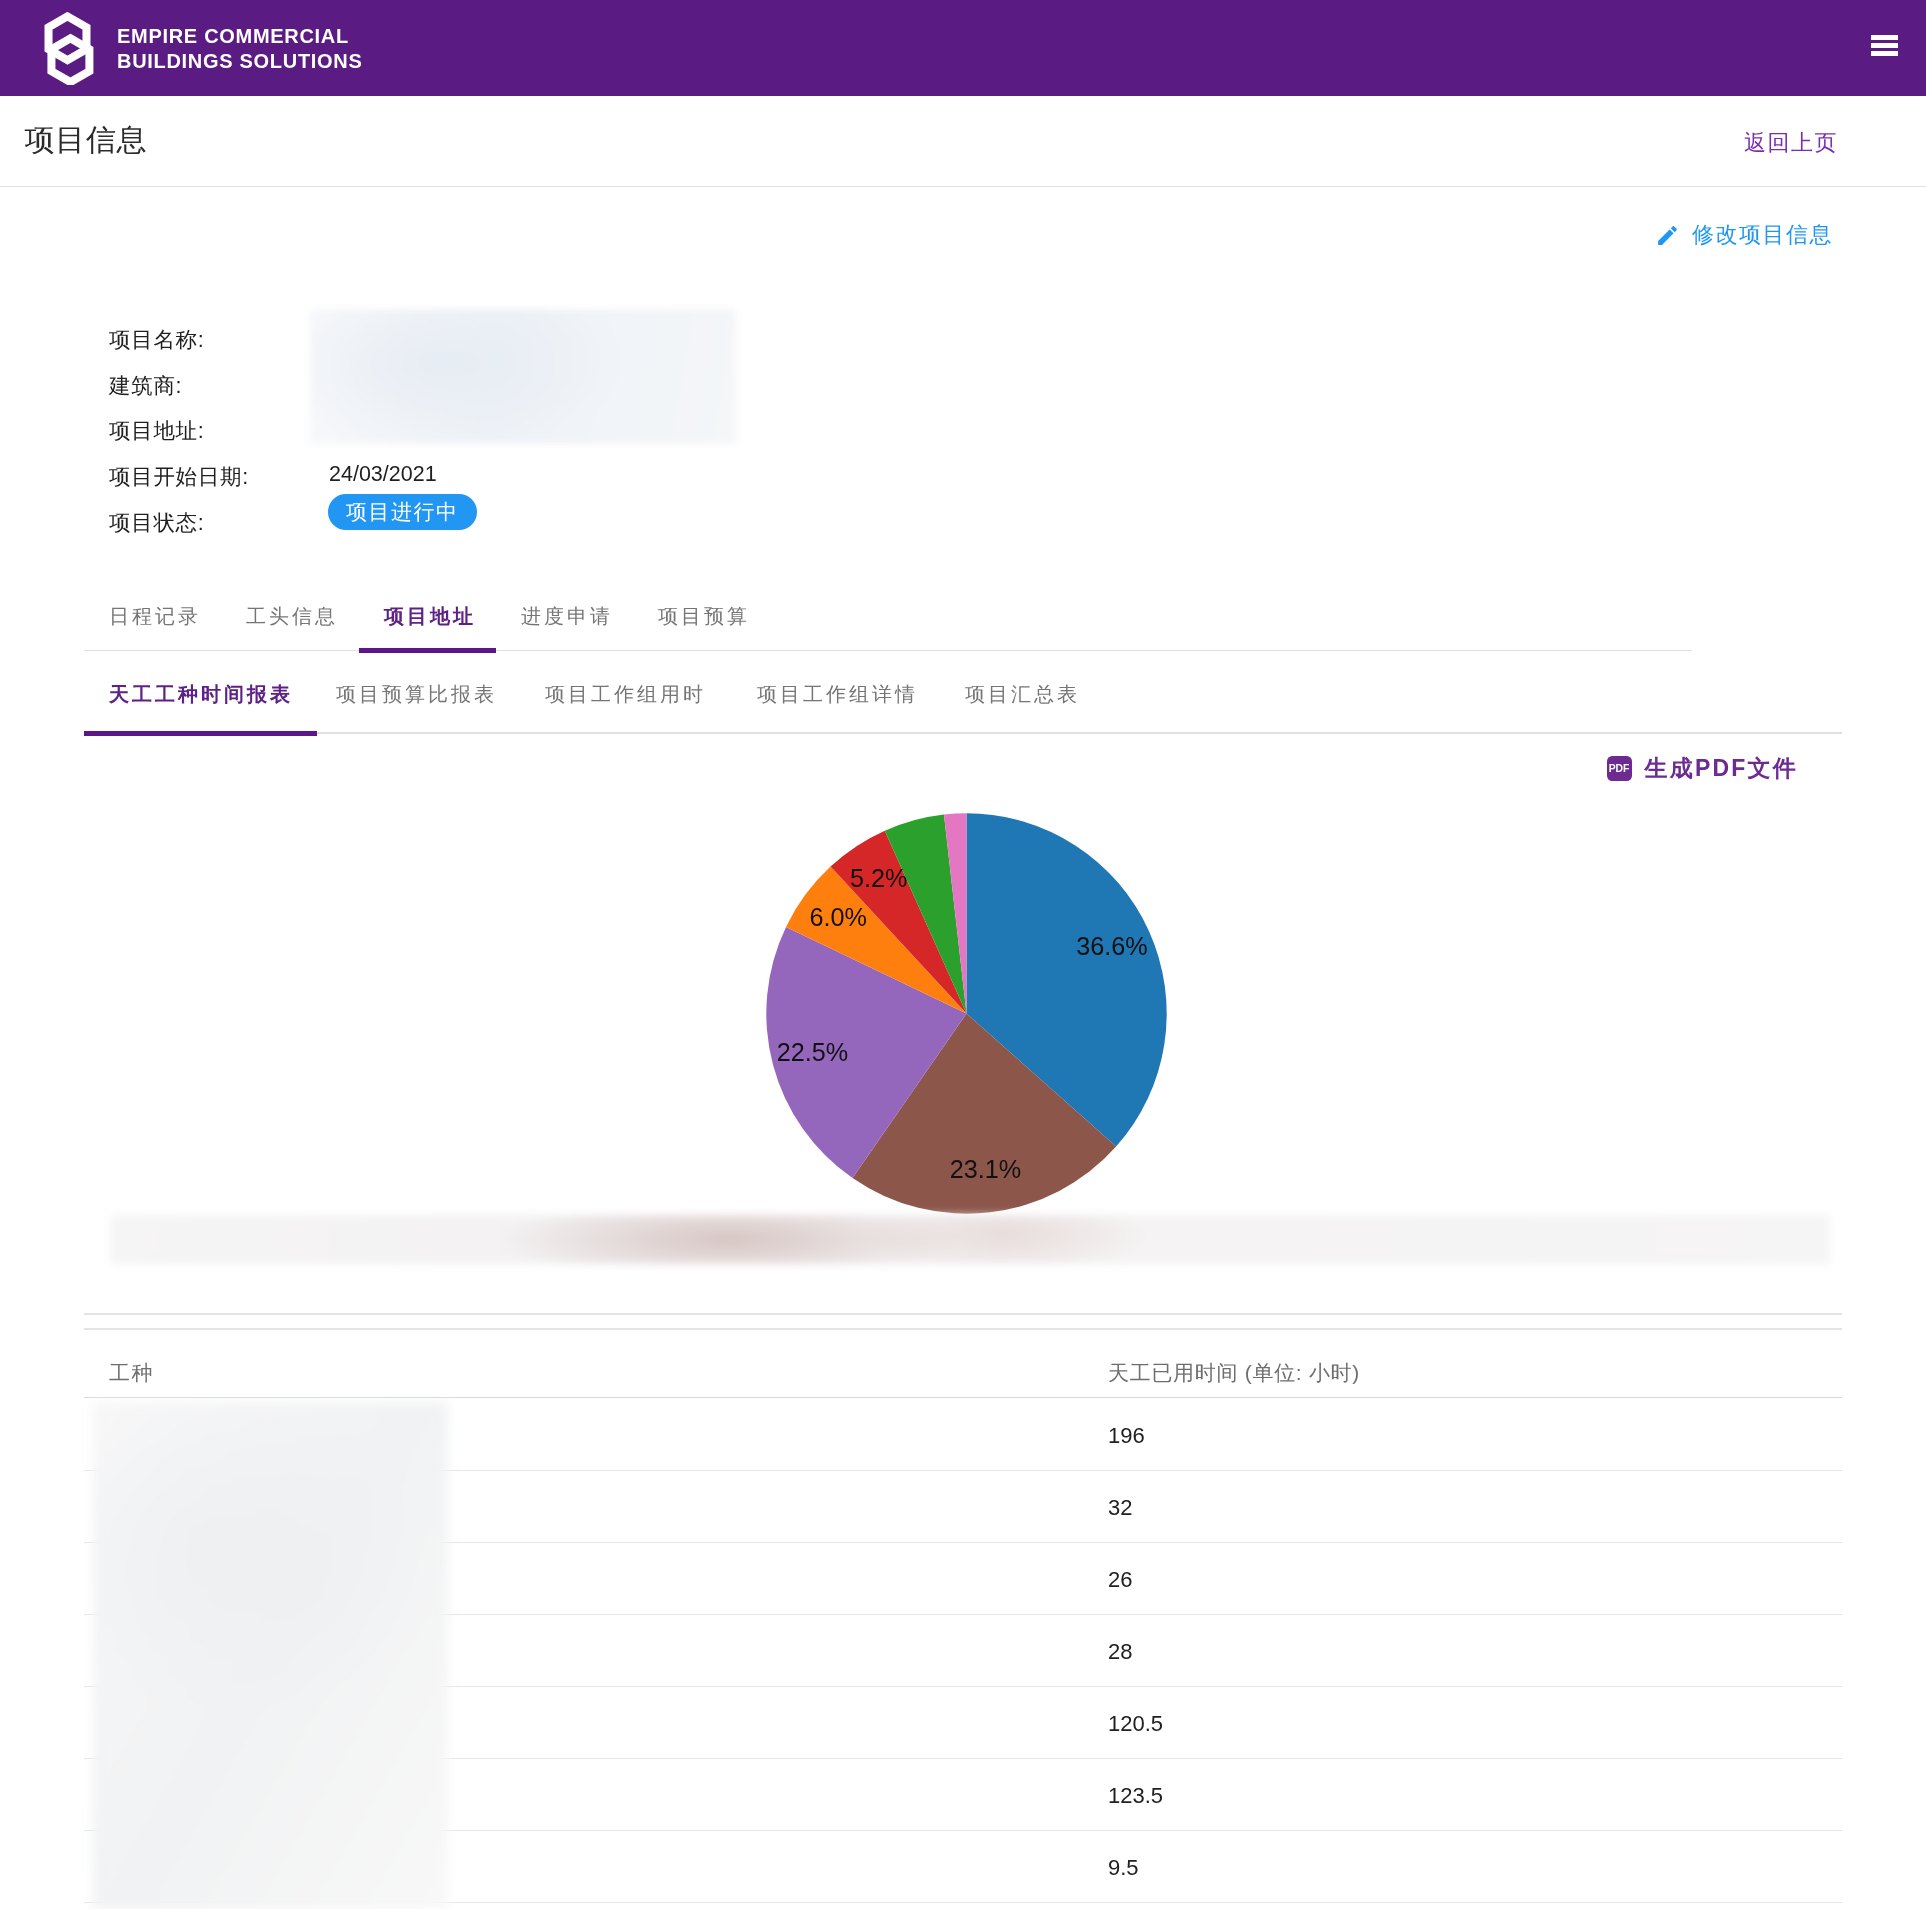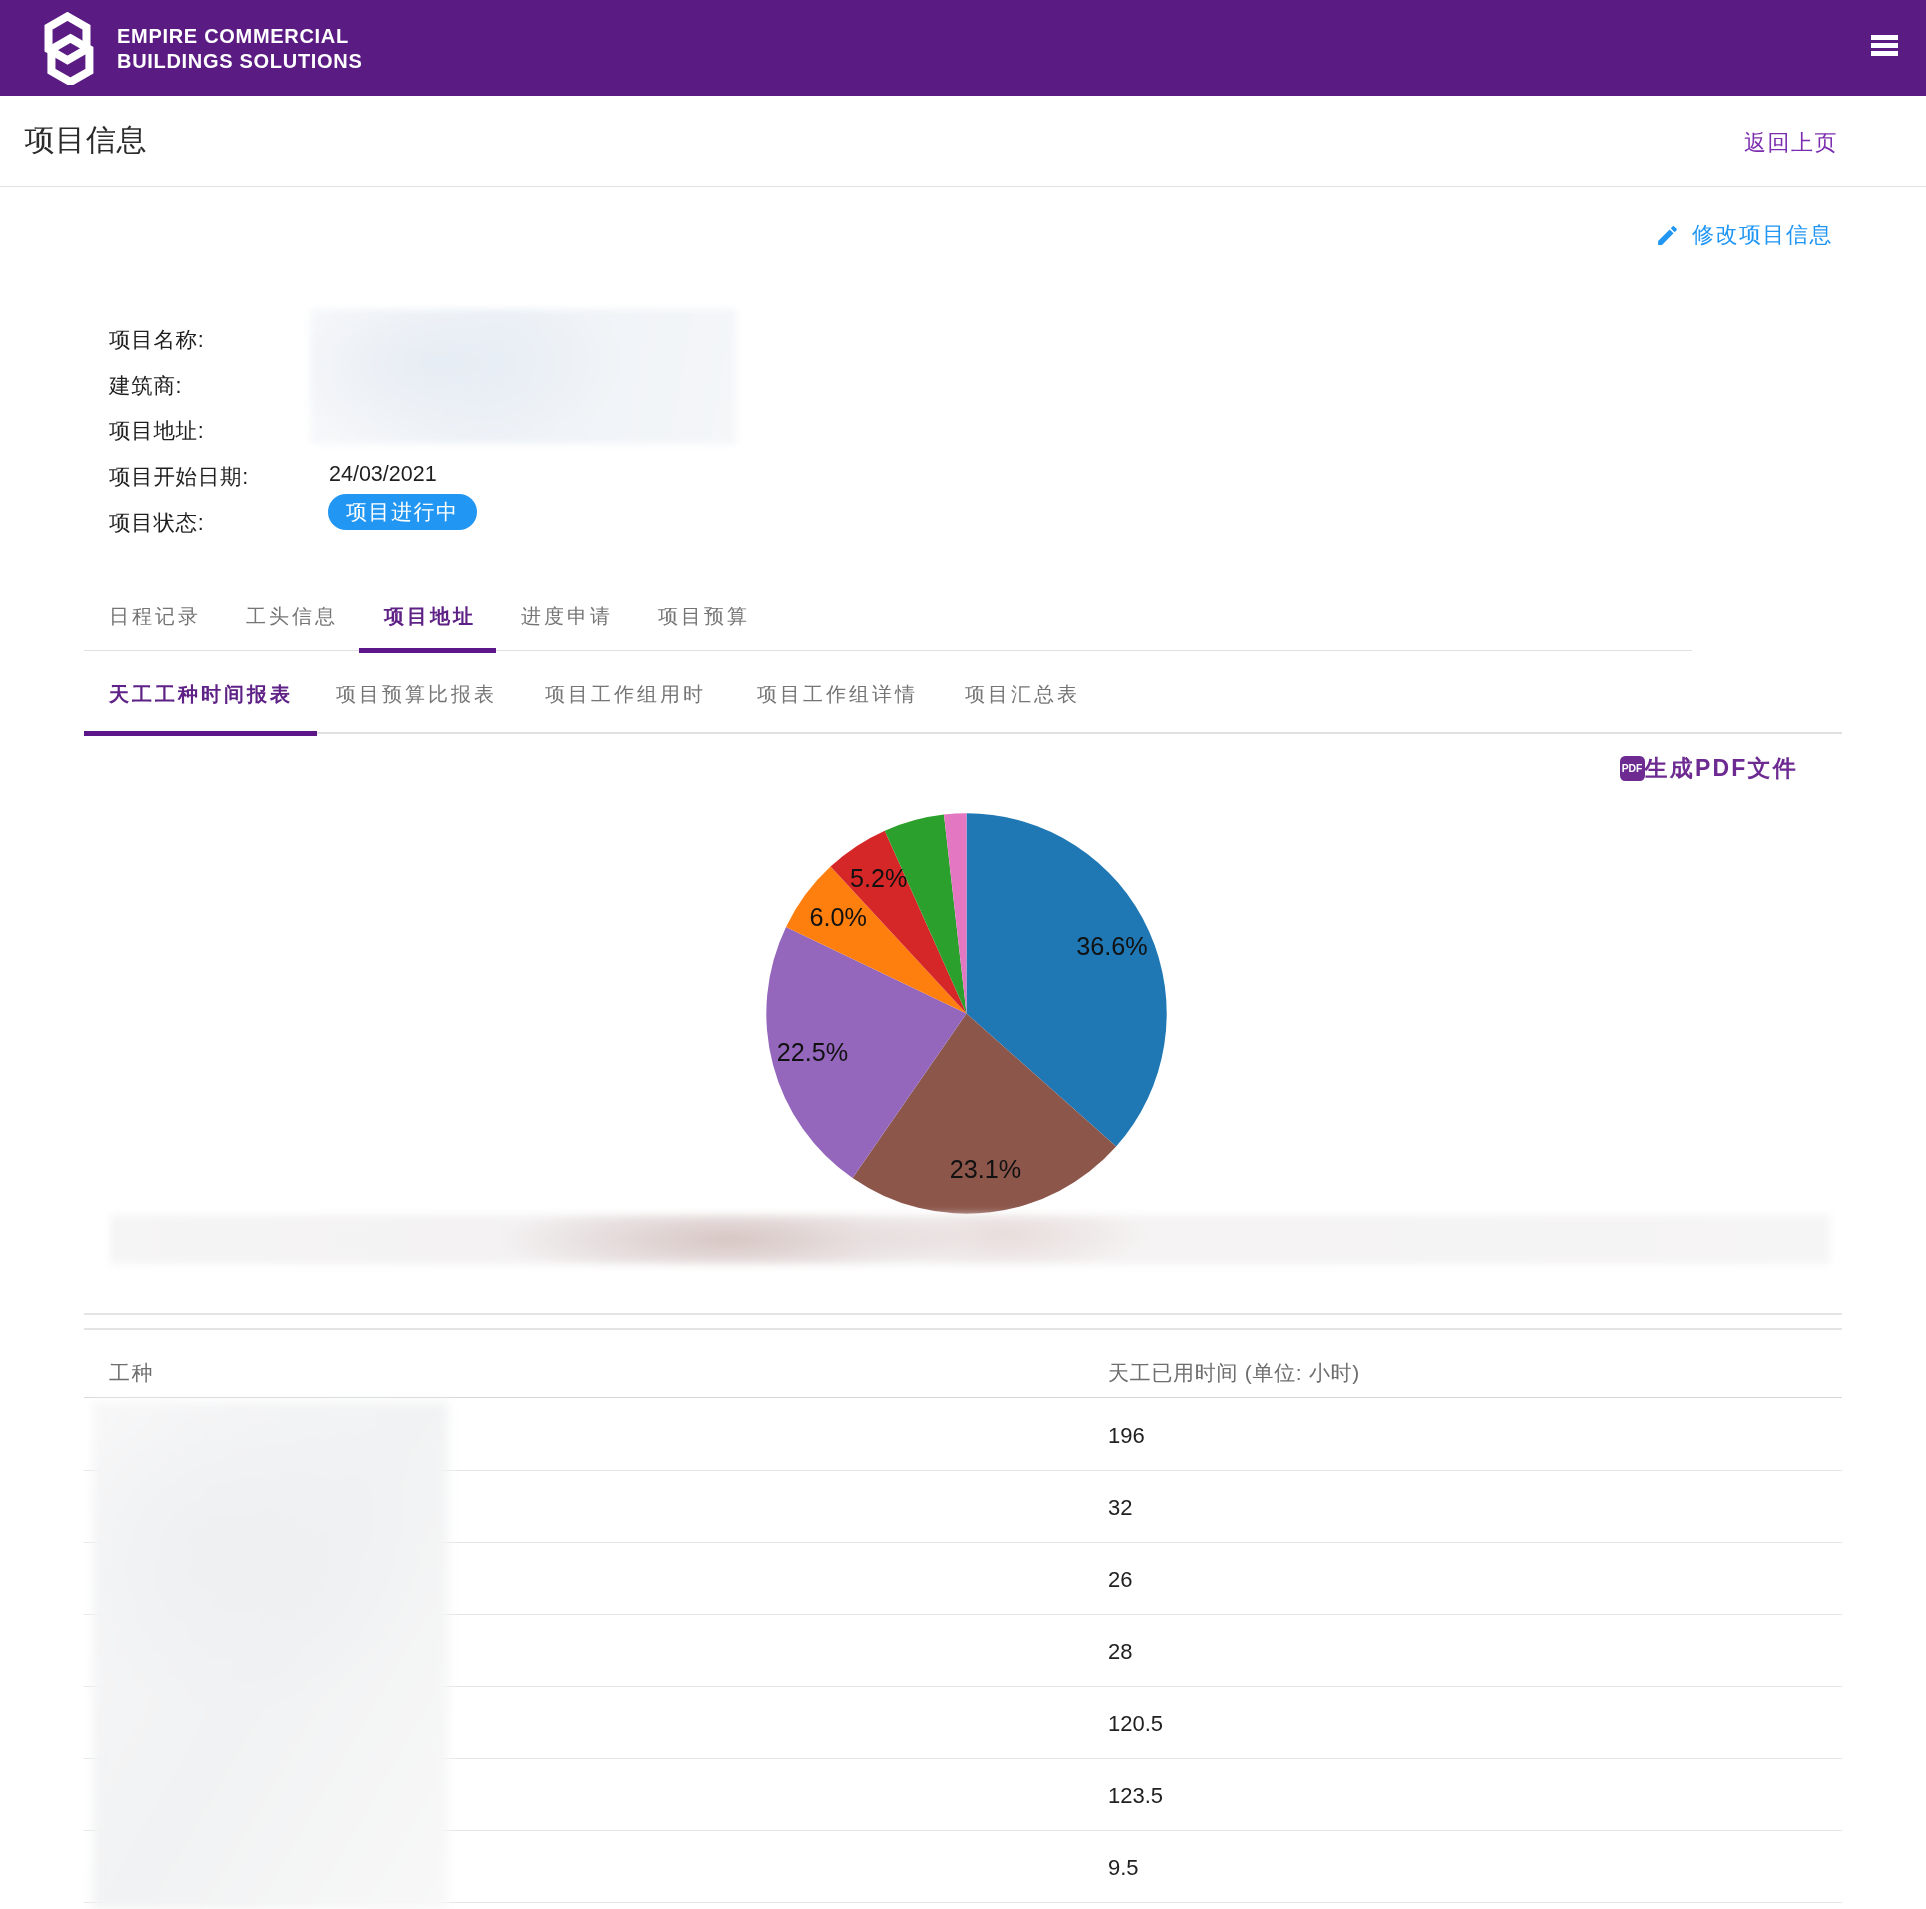--- a/index.html
+++ b/index.html
@@ -52,21 +52,21 @@
   .tab.active{color:var(--active-tab-purple);font-weight:bold;}
   .tab-underline{position:absolute;left:359px;width:137px;bottom:-2.2px;height:5.2px;background:#5c1687;}
 
   .subtabs{position:absolute;left:0;top:651px;width:1926px;height:84px;}
   .subtabs .rule{position:absolute;left:84px;right:84px;bottom:1.5px;height:1.5px;background:var(--divider);}
   .subtab{position:absolute;top:30px;font-size:20px;letter-spacing:3px;color:var(--text-gray);cursor:pointer;}
   .subtab.active{color:var(--active-tab-purple);font-weight:bold;}
   .subtab-underline{position:absolute;left:84px;width:233px;bottom:-0.7px;height:5.2px;background:#5c1687;}
 
   
-  .pdf-btn{position:absolute;right:128px;top:753px;display:flex;align-items:center;gap:0;cursor:pointer;}
+  .pdf-btn{position:absolute;right:128px;top:753px;display:flex;align-items:center;gap:13px;cursor:pointer;}
   .pdf-ico{width:25px;height:25px;border-radius:5.2px;background:var(--pdf-purple);color:#fff;
     font-size:10.4px;font-weight:bold;display:flex;align-items:center;justify-content:center;letter-spacing:0;}
   .pdf-label{color:var(--pdf-purple);font-size:23px;font-weight:bold;letter-spacing:2.2px;}
 
   
   .pie-wrap{position:absolute;left:707px;top:776px;width:519px;height:475px;}
   .pie-label{font-size:34px;fill:#111;text-anchor:middle;dominant-baseline:middle;
     font-family:"Liberation Sans","DejaVu Sans",sans-serif;}
 
   

